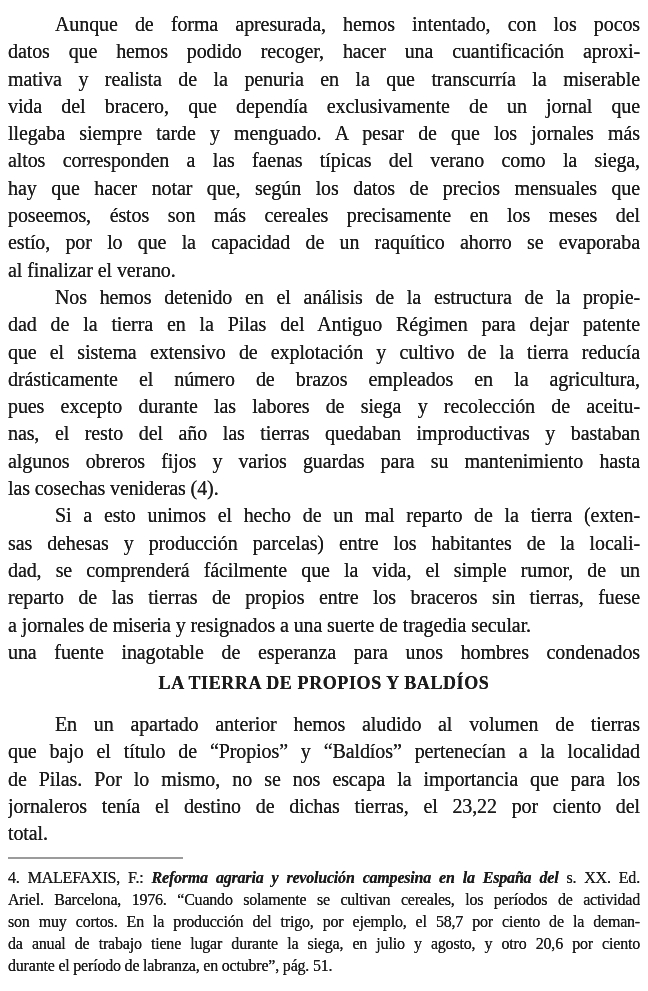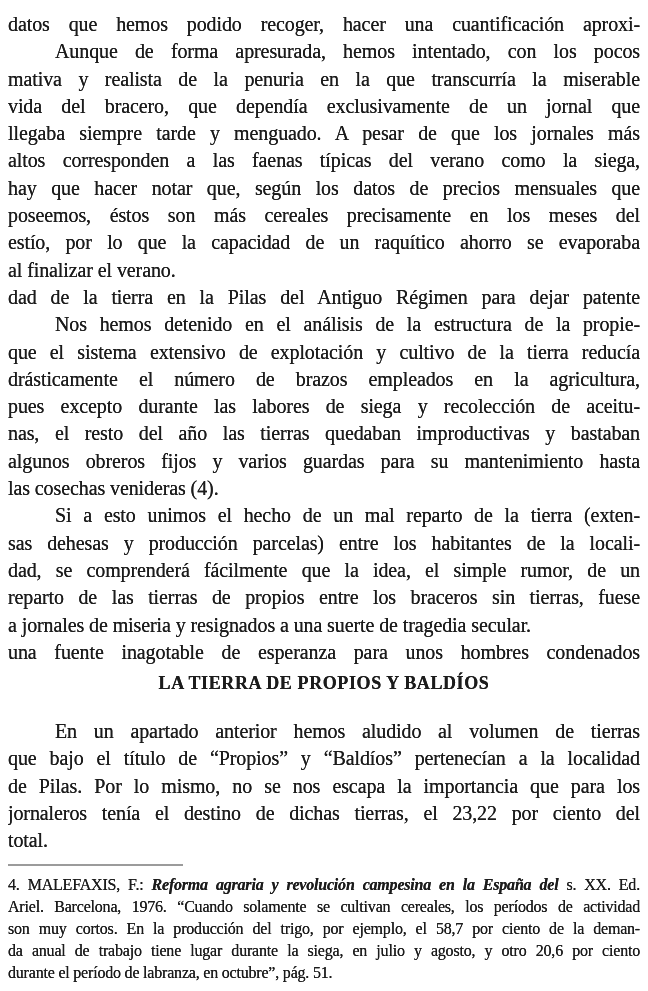--- a/index.html
+++ b/index.html
@@ -24,21 +24,21 @@
     height: 27.3px;
     overflow: hidden;
     letter-spacing: -0.1px;
     text-align: justify;
     text-align-last: justify;
     text-shadow: 0 0 0.4px #1c1c1c;
   }
   .bodyline.first { text-indent: 47px; }
   .bodyline.last  { text-align-last: left; }
   .heading {
-    margin: 5px 0 23px 0;
+    margin: 5px 0 16px 0;
     font-size: 18px;
     line-height: 24px;
     height: 24px;
     font-weight: bold;
     text-align: center;
     letter-spacing: 0.6px;
     text-shadow: 0 0 0.4px #1c1c1c;
   }
   .footnote-rule {
     width: 175px;
@@ -61,45 +61,45 @@
     font-style: italic;
     font-weight: bold;
   }
 </style>
 </head>
 <body>
 
 <div class="page">
   <section id="paras-top">
       <div class="paragraph">
+        <div class="bodyline first">Aunque de forma apresurada, hemos intentado, con los pocos</div>
         <div class="bodyline">datos que hemos podido recoger, hacer una cuantificación aproxi-</div>
-        <div class="bodyline first">Aunque de forma apresurada, hemos intentado, con los pocos</div>
         <div class="bodyline">mativa y realista de la penuria en la que transcurría la miserable</div>
         <div class="bodyline">vida del bracero, que dependía exclusivamente de un jornal que</div>
         <div class="bodyline">llegaba siempre tarde y menguado. A pesar de que los jornales más</div>
         <div class="bodyline">altos corresponden a las faenas típicas del verano como la siega,</div>
         <div class="bodyline">hay que hacer notar que, según los datos de precios mensuales que</div>
         <div class="bodyline">poseemos, éstos son más cereales precisamente en los meses del</div>
         <div class="bodyline">estío, por lo que la capacidad de un raquítico ahorro se evaporaba</div>
         <div class="bodyline last">al finalizar el verano.</div>
       </div>
       <div class="paragraph">
+        <div class="bodyline first">Nos hemos detenido en el análisis de la estructura de la propie-</div>
         <div class="bodyline">dad de la tierra en la Pilas del Antiguo Régimen para dejar patente</div>
-        <div class="bodyline first">Nos hemos detenido en el análisis de la estructura de la propie-</div>
         <div class="bodyline">que el sistema extensivo de explotación y cultivo de la tierra reducía</div>
         <div class="bodyline">drásticamente el número de brazos empleados en la agricultura,</div>
         <div class="bodyline">pues excepto durante las labores de siega y recolección de aceitu-</div>
         <div class="bodyline">nas, el resto del año las tierras quedaban improductivas y bastaban</div>
         <div class="bodyline">algunos obreros fijos y varios guardas para su mantenimiento hasta</div>
         <div class="bodyline last">las cosechas venideras (4).</div>
       </div>
       <div class="paragraph">
         <div class="bodyline first">Si a esto unimos el hecho de un mal reparto de la tierra (exten-</div>
         <div class="bodyline">sas dehesas y producción parcelas) entre los habitantes de la locali-</div>
-        <div class="bodyline">dad, se comprenderá fácilmente que la idea, el simple rumor, de un</div>
+        <div class="bodyline">dad, se comprenderá fácilmente que la vida, el simple rumor, de un</div>
         <div class="bodyline">reparto de las tierras de propios entre los braceros sin tierras, fuese</div>
         <div class="bodyline last">a jornales de miseria y resignados a una suerte de tragedia secular.</div>
         <div class="bodyline">una fuente inagotable de esperanza para unos hombres condenados</div>
       </div>
     </section>
   <h2 class="heading">LA TIERRA DE PROPIOS Y BALDÍOS</h2>
   <section id="paras-bottom">
       <div class="paragraph">
         <div class="bodyline first">En un apartado anterior hemos aludido al volumen de tierras</div>
         <div class="bodyline">que bajo el título de “Propios” y “Baldíos” pertenecían a la localidad</div>

